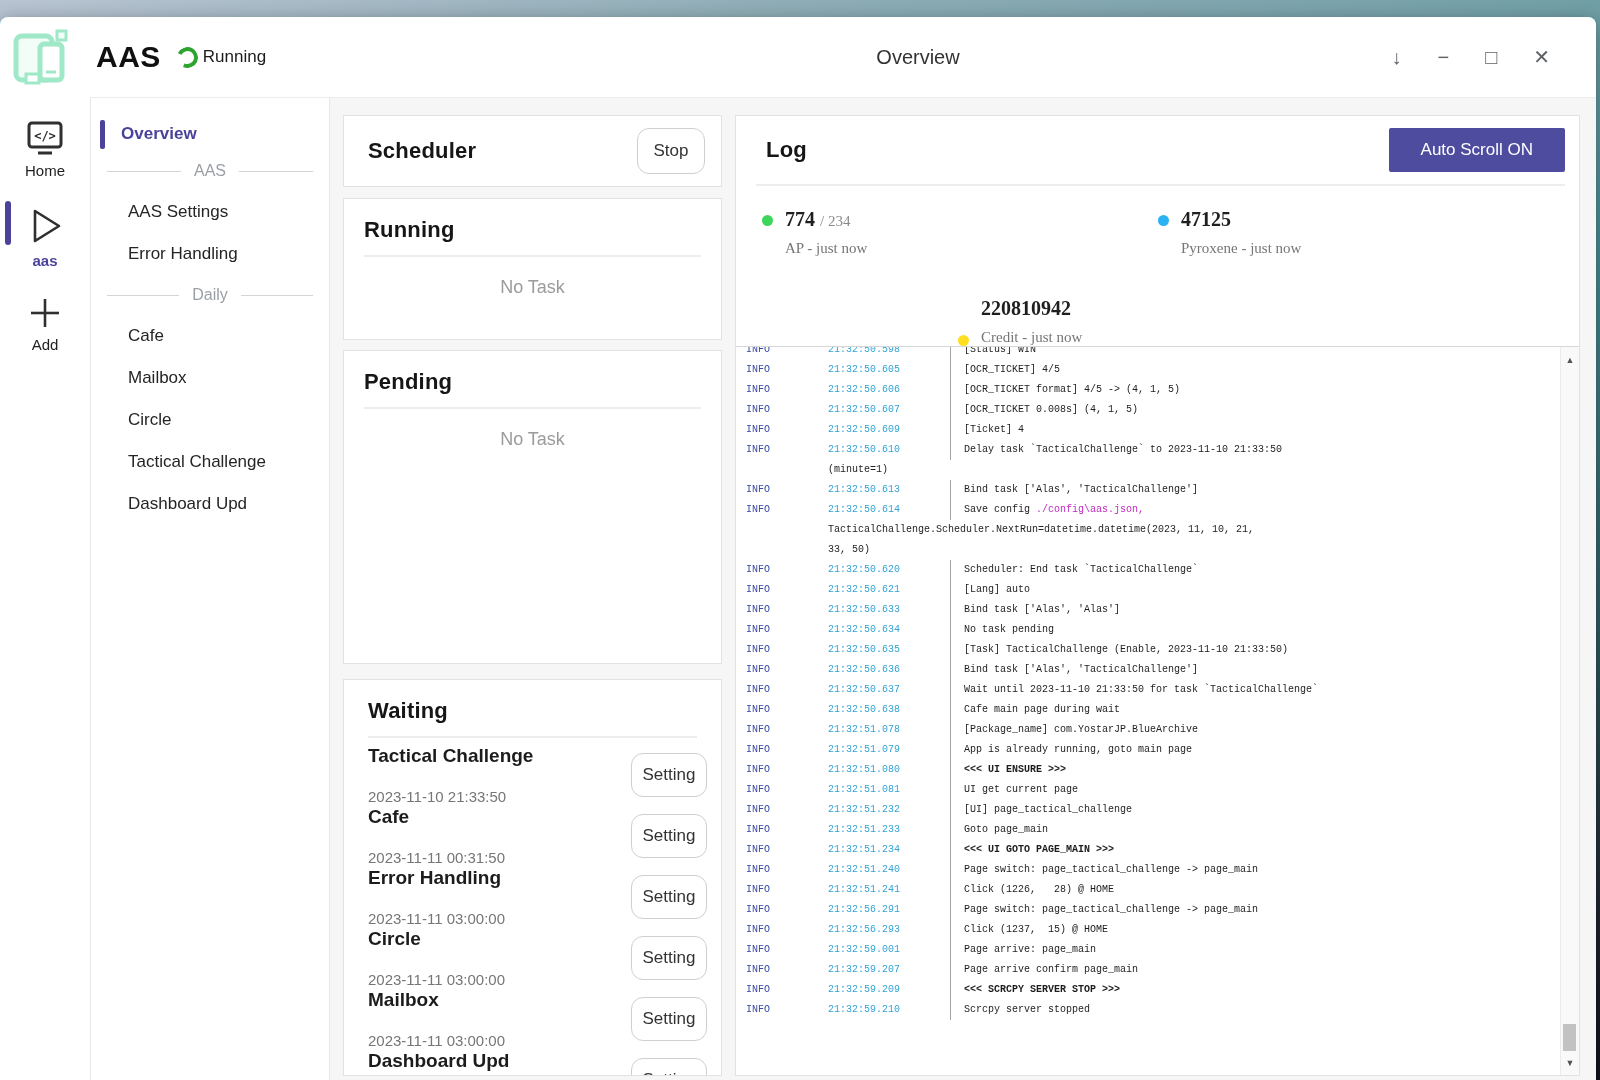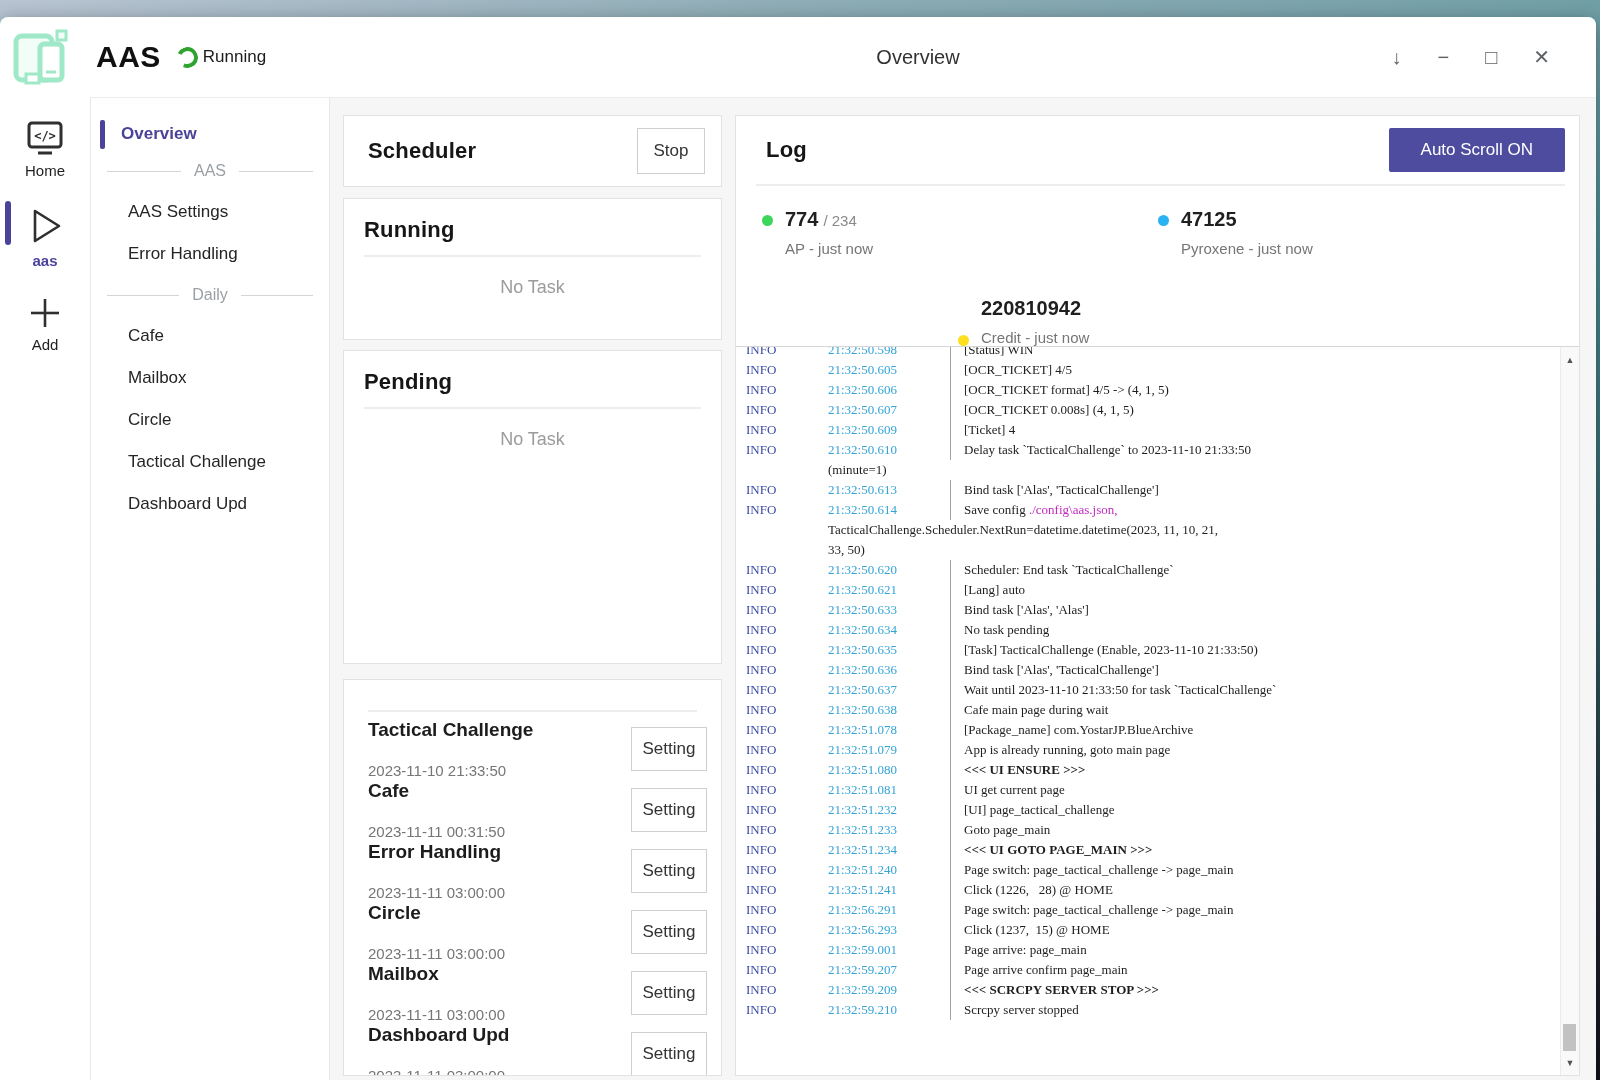--- a/index.html
+++ b/index.html
@@ -47,50 +47,50 @@
   .sb-section{display:flex;align-items:center;margin:11px 16px;}
   .sb-section .ln{flex:1;height:1px;background:#d4d4d4;}
   .sb-sec-label{padding:0 13px;font-size:16px;color:#9aa0a6;}
   
   .main{flex:1;background:#f6f6f7;display:flex;padding:18px 16px 11px 13px;overflow:hidden;}
   .card{background:#fff;border:1px solid var(--border);}
   .col-left{width:379px;flex:none;display:flex;flex-direction:column;margin-right:13px;}
   
   .sched-card{height:72px;display:flex;align-items:center;justify-content:space-between;padding:0 16px 0 24px;flex:none;}
   h2.card-title{font-size:22px;font-weight:700;color:#161616;letter-spacing:.2px;}
-  .btn{background:#fff;border:1px solid #cfcfcf;border-radius:0;font-size:17px;color:#333;font-family:inherit;cursor:pointer;}
+  .btn{background:#fff;border:1px solid #cfcfcf;border-radius:12px;font-size:17px;color:#333;font-family:inherit;cursor:pointer;}
   .stop-btn{width:68px;height:46px;}
   
   .pool-card{padding:18px 20px;flex:none;display:flex;flex-direction:column;}
   .running-card{height:142px;margin-top:11px;}
   .pending-card{height:314px;margin-top:10px;}
   .card-divider{height:0;border-bottom:2px solid #ededed;margin-top:12px;}
   .no-task{text-align:center;color:#9b9b9b;font-size:18px;margin-top:20px;}
   
   .waiting-card{flex:1;margin-top:15px;padding:18px 14px 10px 24px;overflow:hidden;}
   .wt-row{display:flex;align-items:center;justify-content:space-between;height:61px;}
   .wt-name{font-size:19px;font-weight:700;color:#1c1c1c;}
   .wt-date{font-size:15px;color:#767676;margin-top:21px;}
   .setting-btn{width:76px;height:44px;flex:none;}
   .wt-list{margin-top:6px;}
   
   .log-card{flex:1;display:flex;flex-direction:column;overflow:hidden;}
   .log-header{height:70px;display:flex;align-items:center;justify-content:space-between;margin:0 14px 0 20px;border-bottom:2px solid #ededed;padding-left:10px;}
   .autoscroll-btn{background:var(--accent-btn);color:#fff;border:none;border-radius:2px;font-size:17px;padding:0 32px;height:44px;font-family:inherit;cursor:pointer;}
   .log-stats{height:160px;display:flex;padding:22px 0 0 26px;flex:none;}
-  .stat{display:flex;margin-right:62px;}
+  .stat{display:flex;margin-right:62px;font-family:Liberation Serif, serif;}
   .stat-dot{width:11px;height:11px;border-radius:50%;margin:7px 12px 0 0;flex:none;}
   .stat-value{font-size:20px;font-weight:700;color:#1f1f1f;}
   .stat-suffix{font-size:15px;color:#8a8a8a;margin-left:5px;font-weight:400;}
   .stat-label{font-size:15px;color:#767676;margin-top:9px;}
   .stat:nth-child(1){min-width:196px;margin-right:0;}
   .stat:nth-child(2){min-width:200px;margin-right:0;align-items:flex-end;}
   
   .log-box{flex:1;border-top:1px solid #d6d6d6;position:relative;overflow:hidden;background:#fff;}
-  .log-lines{position:absolute;left:10px;right:30px;top:-7px;font-family:Liberation Serif, serif;font-size:13px;line-height:20px;}
+  .log-lines{position:absolute;left:10px;right:30px;top:-7px;font-family:Liberation Mono, monospace;font-size:10px;line-height:20px;}
   .log-line{display:flex;}
   .lvl{width:82px;flex:none;color:var(--log-level);white-space:pre;}
   .time{width:122px;flex:none;color:var(--log-time);white-space:pre;}
   .msg{border-left:1px solid #a3a3a3;padding-left:13px;white-space:pre;color:var(--log-text);}
   .cont-msg{white-space:pre;color:var(--log-text);}
   
   .scrollbar{position:absolute;top:0;right:0;bottom:0;width:19px;background:#f9f9f9;border-left:1px solid #ebebeb;}
   .sb-arrow{position:absolute;left:0;right:0;text-align:center;font-size:9px;color:#555;}
   .sb-up{top:8px;}
   .sb-down{bottom:7px;}
@@ -187,20 +187,21 @@
           <div class="no-task">No Task</div>
         </div>
 
         <div class="card pool-card pending-card">
           <h2 class="card-title">Pending</h2>
           <div class="card-divider"></div>
           <div class="no-task">No Task</div>
         </div>
 
         <div class="card waiting-card">
+          <h2 class="card-title">Waiting</h2>
           <div class="card-divider" style="margin-right:10px;"></div>
           <div class="wt-list">
               <div class="wt-row">
                 <div class="wt-info">
                   <div class="wt-name">Tactical Challenge</div>
                   <div class="wt-date">2023-11-10 21:33:50</div>
                 </div>
                 <button class="btn setting-btn">Setting</button>
               </div>
               <div class="wt-row">

